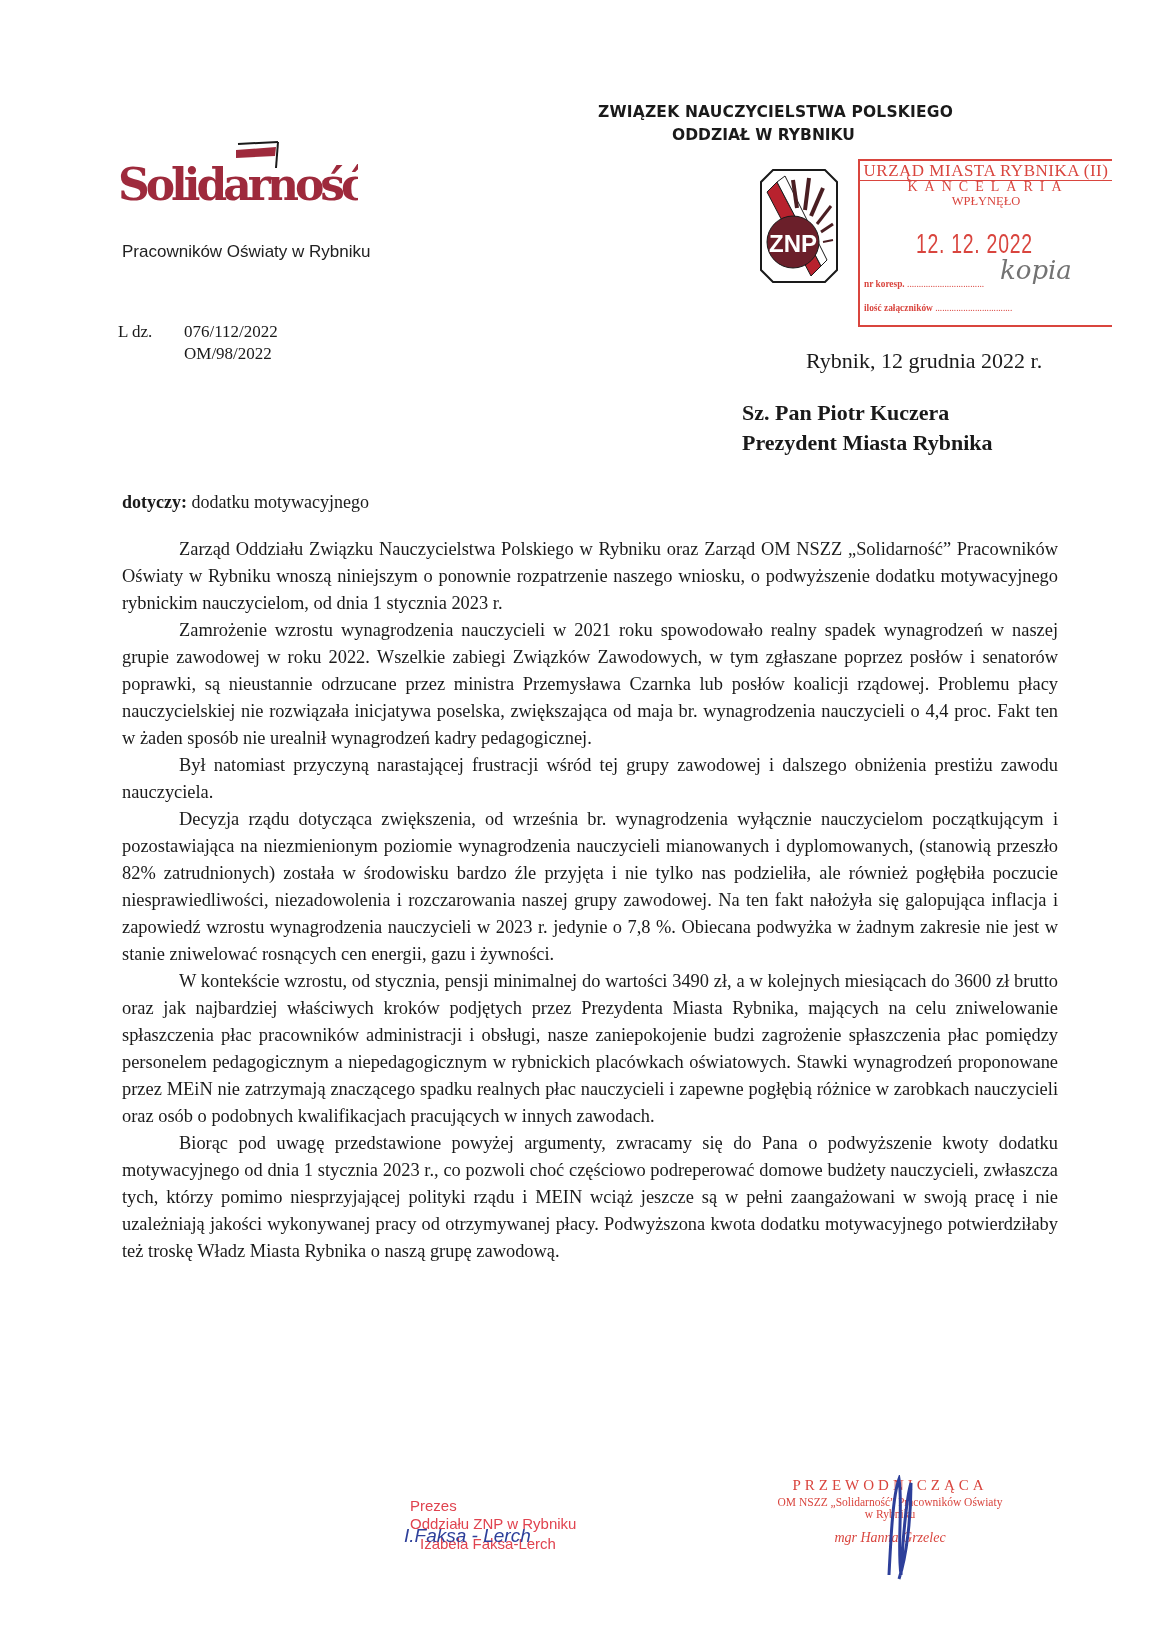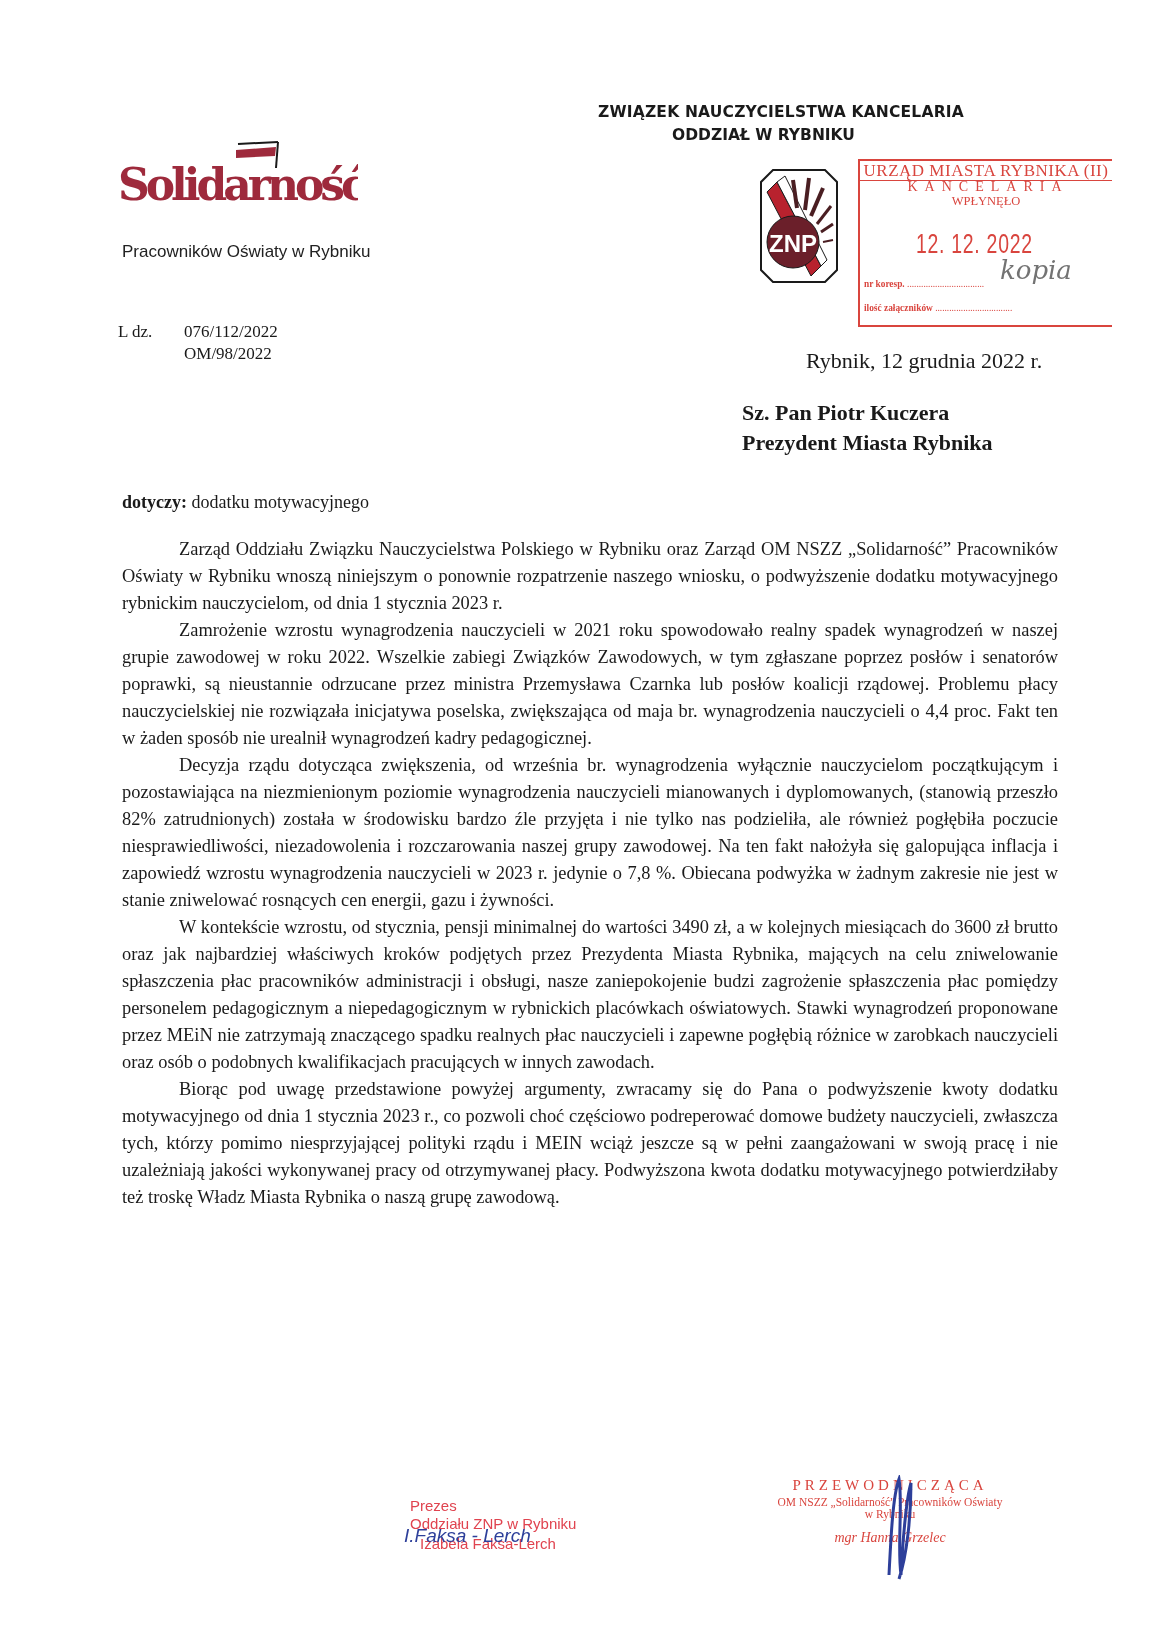--- a/index.html
+++ b/index.html
@@ -57,21 +57,21 @@
 <div class="abs sol-logo">
   <svg width="240" height="70" viewBox="0 0 240 70">
     <line x1="120" y1="6" x2="160" y2="4" stroke="#1a1a1a" stroke-width="2"></line>
     <line x1="160" y1="4" x2="158" y2="30" stroke="#1a1a1a" stroke-width="2"></line>
     <path d="M118 12 L158 9 L157 18 L118 20 Z" fill="#9e2a3c"></path>
     <text x="0" y="62" font-family="DejaVu Serif, serif" font-weight="bold" font-size="44" fill="#9e2a3c" letter-spacing="-4" transform="scale(1,1)">Solidarność</text>
   </svg>
 </div>
 <div class="abs sol-sub">Pracowników Oświaty w Rybniku</div>
 
-<div class="abs znp-h1">ZWIĄZEK NAUCZYCIELSTWA KANCELARIA</div>
+<div class="abs znp-h1">ZWIĄZEK NAUCZYCIELSTWA POLSKIEGO</div>
 <div class="abs znp-h2">ODDZIAŁ W RYBNIKU</div>
 <div class="abs znp-logo">
   <svg width="80" height="116" viewBox="0 0 80 116">
     <path d="M14 2 L66 2 L78 14 L78 102 L66 114 L14 114 L2 102 L2 14 Z" fill="#fff" stroke="#1a1a1a" stroke-width="2"></path>
     <path d="M8 24 L18 14 L62 98 L52 108 Z" fill="#b8222e" stroke="#1a1a1a" stroke-width="1"></path>
     <path d="M18 14 L26 8 L68 92 L62 98 Z" fill="#fff" stroke="#1a1a1a" stroke-width="1"></path>
     <line x1="34" y1="12" x2="38" y2="40" stroke="#4a1e22" stroke-width="4"></line>
     <line x1="50" y1="10" x2="46" y2="42" stroke="#4a1e22" stroke-width="4"></line>
     <line x1="64" y1="20" x2="52" y2="48" stroke="#4a1e22" stroke-width="4"></line>
     <line x1="72" y1="38" x2="58" y2="56" stroke="#4a1e22" stroke-width="3"></line>
@@ -110,20 +110,21 @@
 </div>
 
 <div class="abs subject">
   <b>dotyczy:</b>
   <span>dodatku motywacyjnego</span>
 </div>
 
 <div class="abs body-text">
   <p>Zarząd Oddziału Związku Nauczycielstwa Polskiego w Rybniku oraz Zarząd OM NSZZ „Solidarność” Pracowników Oświaty w Rybniku wnoszą niniejszym o ponownie rozpatrzenie naszego wniosku, o podwyższenie dodatku motywacyjnego rybnickim nauczycielom, od dnia 1 stycznia 2023 r.</p>
   <p>Zamrożenie wzrostu wynagrodzenia nauczycieli w 2021 roku spowodowało realny spadek wynagrodzeń w naszej grupie zawodowej w roku 2022. Wszelkie zabiegi Związków Zawodowych, w tym zgłaszane poprzez posłów i senatorów poprawki, są nieustannie odrzucane przez ministra Przemysława Czarnka lub posłów koalicji rządowej. Problemu płacy nauczycielskiej nie rozwiązała inicjatywa poselska, zwiększająca od maja br. wynagrodzenia nauczycieli o 4,4 proc. Fakt ten w żaden sposób nie urealnił wynagrodzeń kadry pedagogicznej.</p>
+  <p>Był natomiast przyczyną narastającej frustracji wśród tej grupy zawodowej i dalszego obniżenia prestiżu zawodu nauczyciela.</p>
   <p>Decyzja rządu dotycząca zwiększenia, od września br. wynagrodzenia wyłącznie nauczycielom początkującym i pozostawiająca na niezmienionym poziomie wynagrodzenia nauczycieli mianowanych i dyplomowanych, (stanowią przeszło 82% zatrudnionych) została w środowisku bardzo źle przyjęta i nie tylko nas podzieliła, ale również pogłębiła poczucie niesprawiedliwości, niezadowolenia i rozczarowania naszej grupy zawodowej. Na ten fakt nałożyła się galopująca inflacja i zapowiedź wzrostu wynagrodzenia nauczycieli w 2023 r. jedynie o 7,8 %. Obiecana podwyżka w żadnym zakresie nie jest w stanie zniwelować rosnących cen energii, gazu i żywności.</p>
   <p>W kontekście wzrostu, od stycznia, pensji minimalnej do wartości 3490 zł, a w kolejnych miesiącach do 3600 zł brutto oraz jak najbardziej właściwych kroków podjętych przez Prezydenta Miasta Rybnika, mających na celu zniwelowanie spłaszczenia płac pracowników administracji i obsługi, nasze zaniepokojenie budzi zagrożenie spłaszczenia płac pomiędzy personelem pedagogicznym a niepedagogicznym w rybnickich placówkach oświatowych. Stawki wynagrodzeń proponowane przez MEiN nie zatrzymają znaczącego spadku realnych płac nauczycieli i zapewne pogłębią różnice w zarobkach nauczycieli oraz osób o podobnych kwalifikacjach pracujących w innych zawodach.</p>
   <p>Biorąc pod uwagę przedstawione powyżej argumenty, zwracamy się do Pana o podwyższenie kwoty dodatku motywacyjnego od dnia 1 stycznia 2023 r., co pozwoli choć częściowo podreperować domowe budżety nauczycieli, zwłaszcza tych, którzy pomimo niesprzyjającej polityki rządu i MEIN wciąż jeszcze są w pełni zaangażowani w swoją pracę i nie uzależniają jakości wykonywanej pracy od otrzymywanej płacy. Podwyższona kwota dodatku motywacyjnego potwierdziłaby też troskę Władz Miasta Rybnika o naszą grupę zawodową.</p>
 </div>
 
 <div class="abs sig-left">
   <div>Prezes</div>
   <div>Oddziału ZNP w Rybniku</div>
   <div class="hand">I.Faksa - Lerch</div>
   <div style="margin-top:2px;padding-left:10px">Izabela Faksa-Lerch</div>

